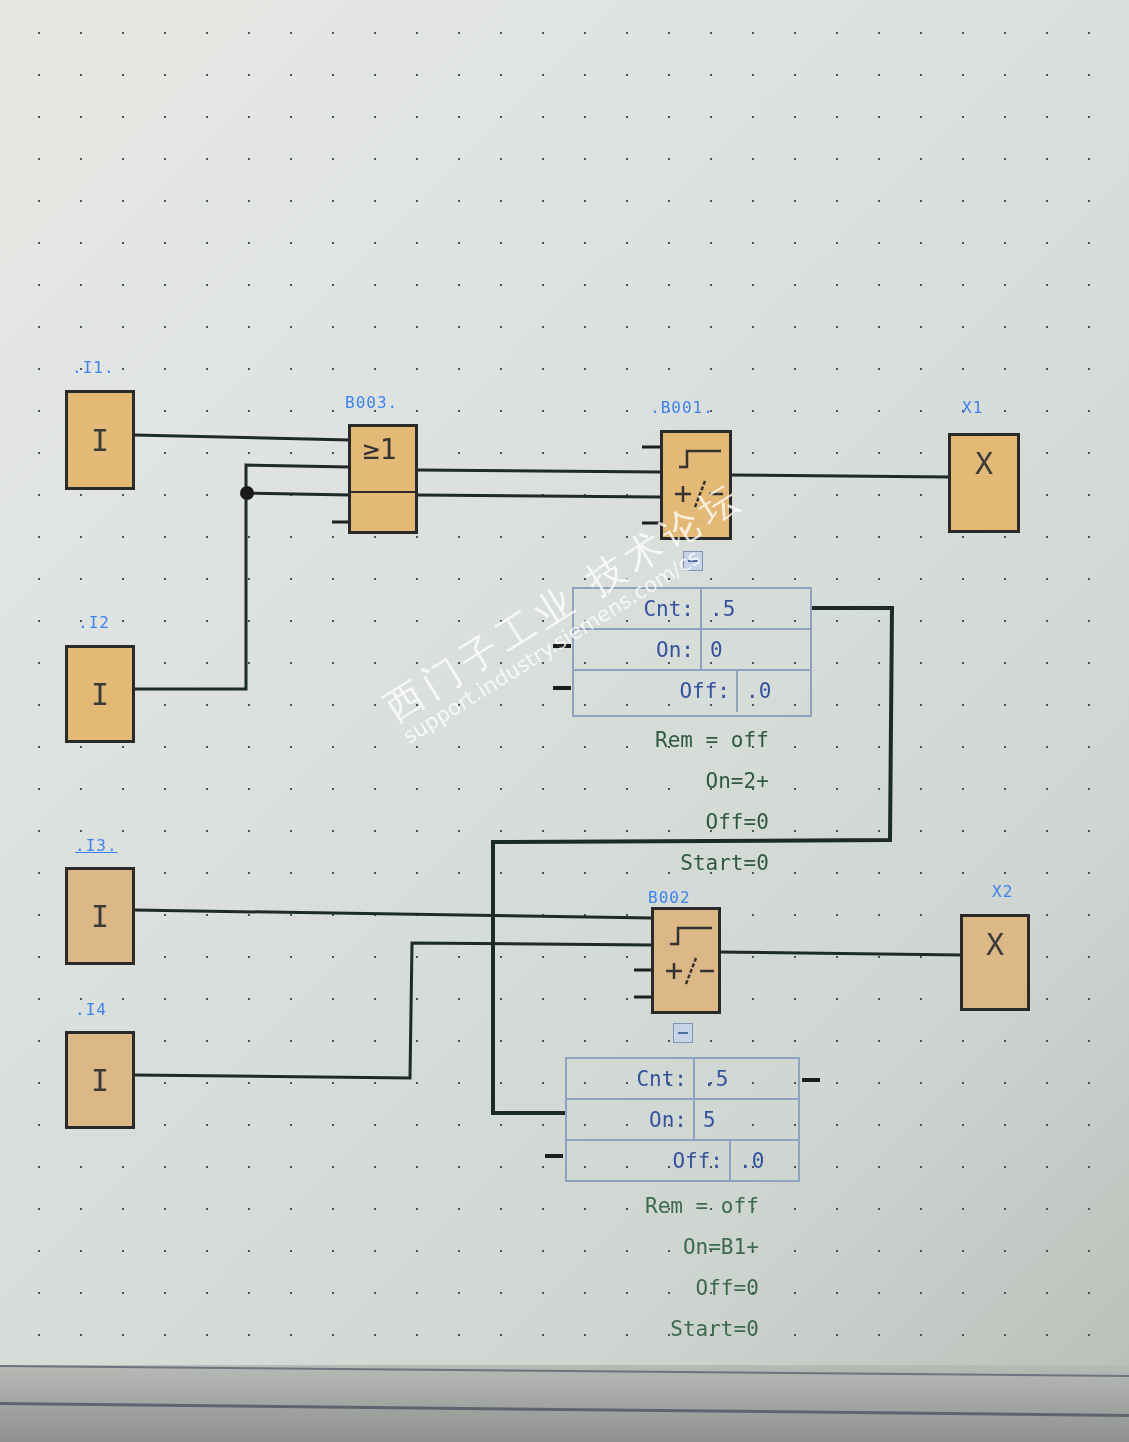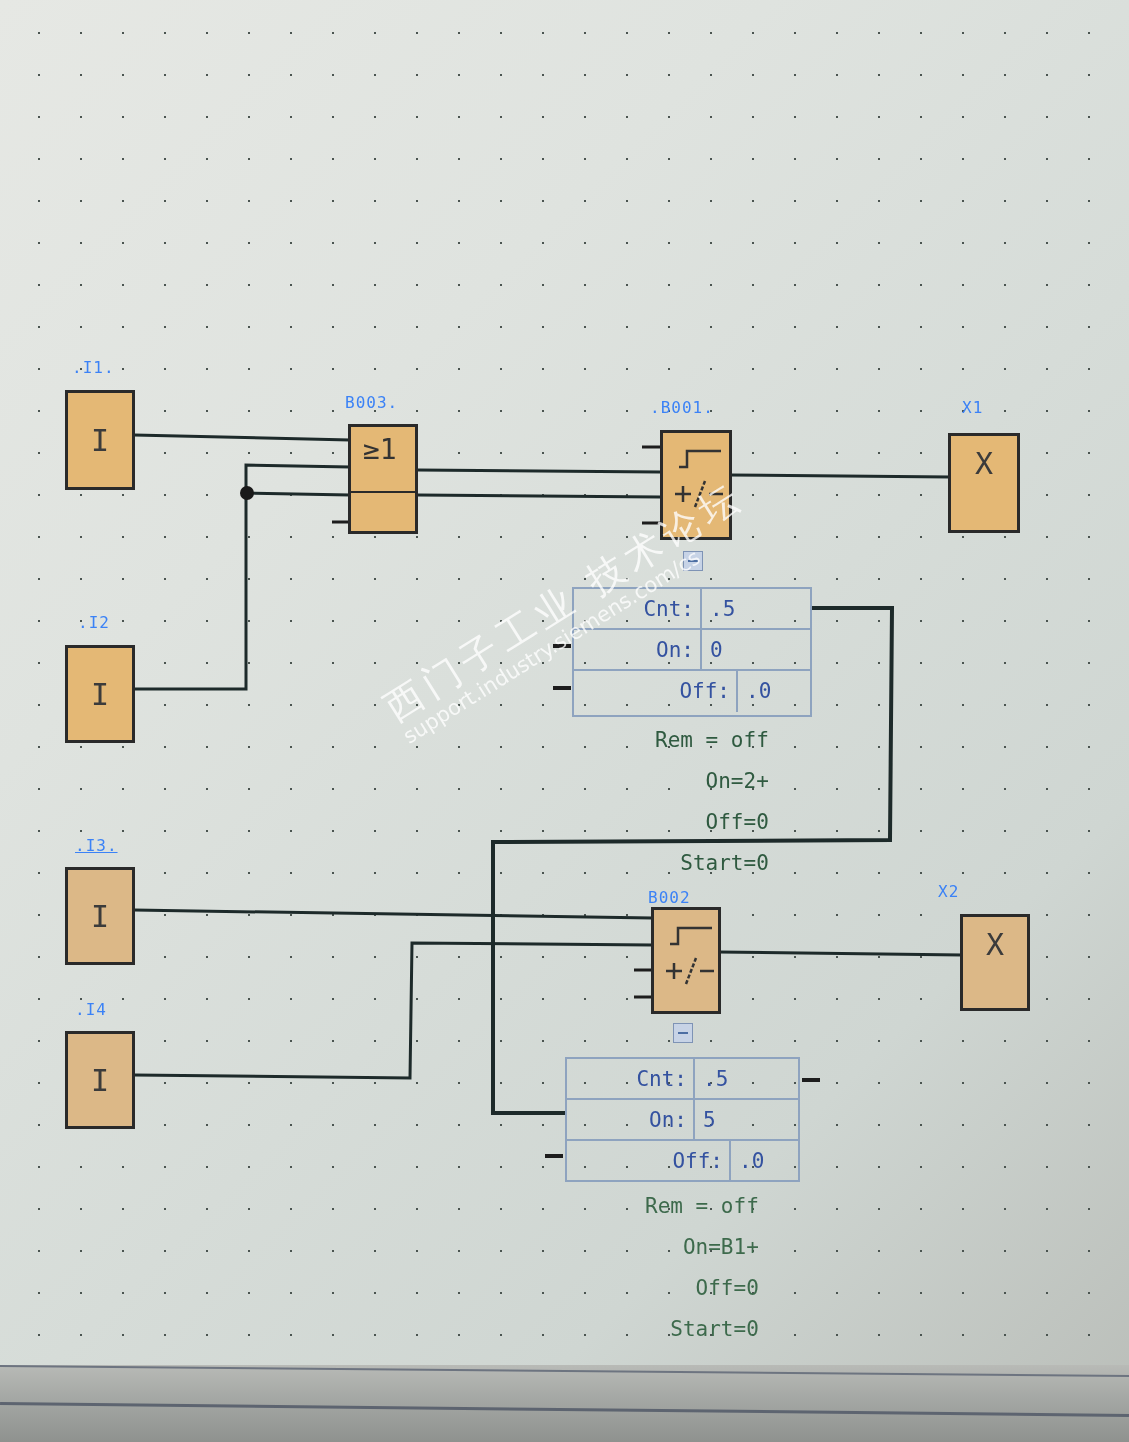--- a/index.html
+++ b/index.html
@@ -195,21 +195,21 @@
 </div>
 <div class="pin" style="left:802px;top:1078px;"></div>
 <div class="pin" style="left:545px;top:1154px;"></div>
 <div class="settings" style="left:645px;top:1186px;color:#3d6a4c;">
   <div>Rem = off</div>
   <div>On=B1+</div>
   <div>Off=0</div>
   <div>Start=0</div>
 </div>
 
-<div class="label" style="left:938px;top:882px;">X2</div>
+<div class="label" style="left:992px;top:882px;">X2</div>
 <div class="block light" style="left:960px;top:914px;width:70px;height:97px;align-items:flex-start;padding-top:10px;">
   <span class="glyph">X</span>
 </div>
 
 <div class="watermark">
   <div class="wm-cn">西门子工业 技术论坛</div>
   <div class="wm-url">support.industry.siemens.com/cs</div>
 </div>
 
 </body></html>

